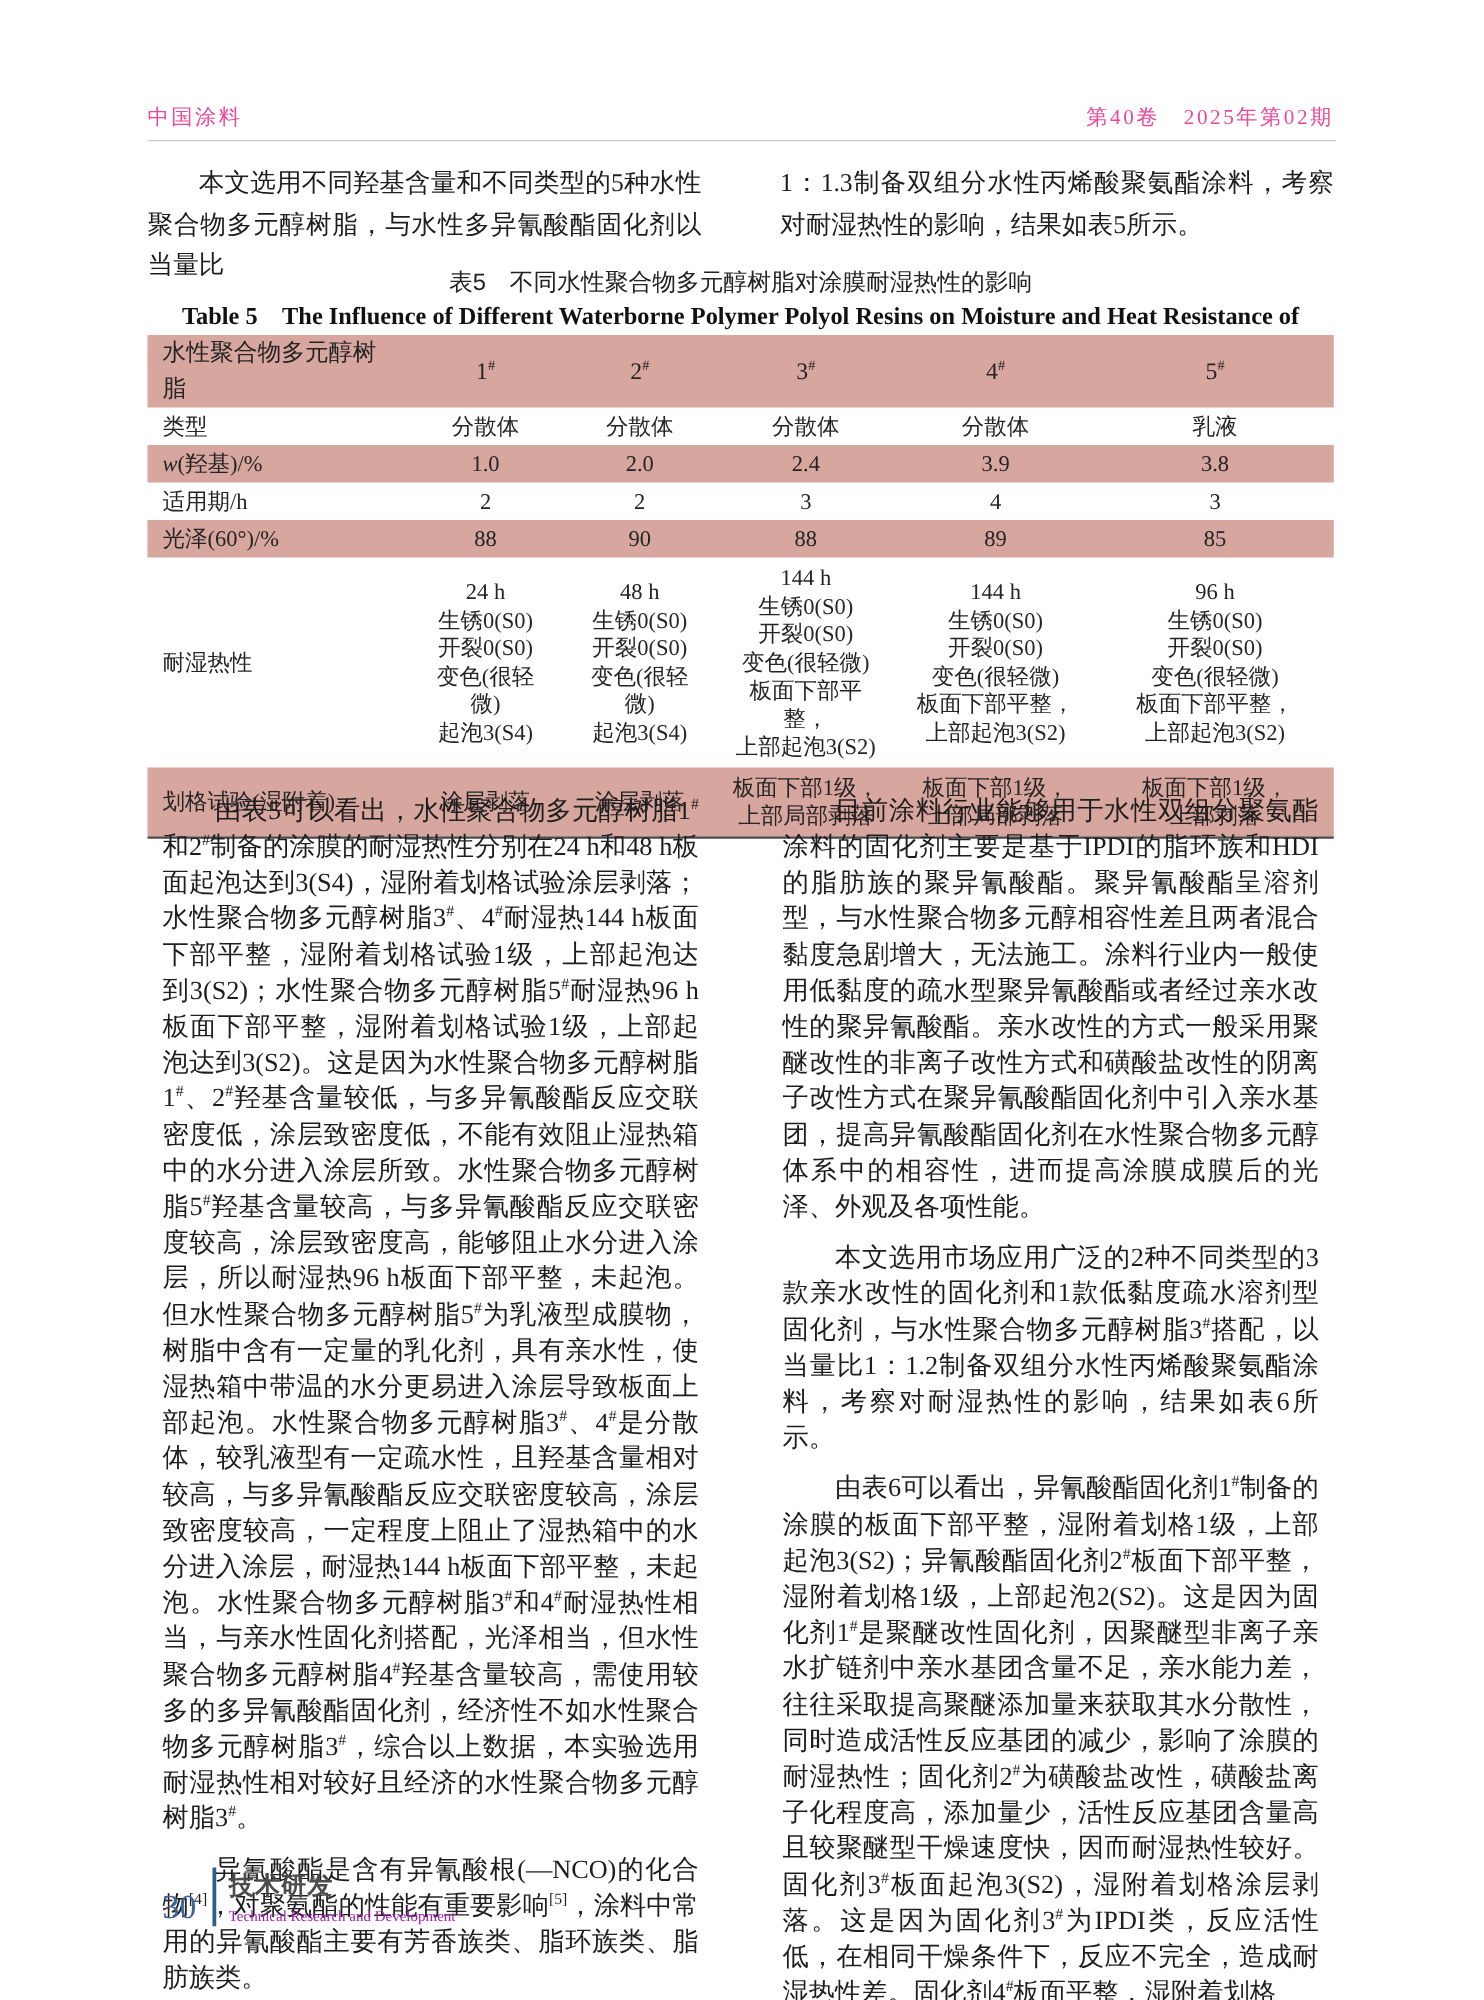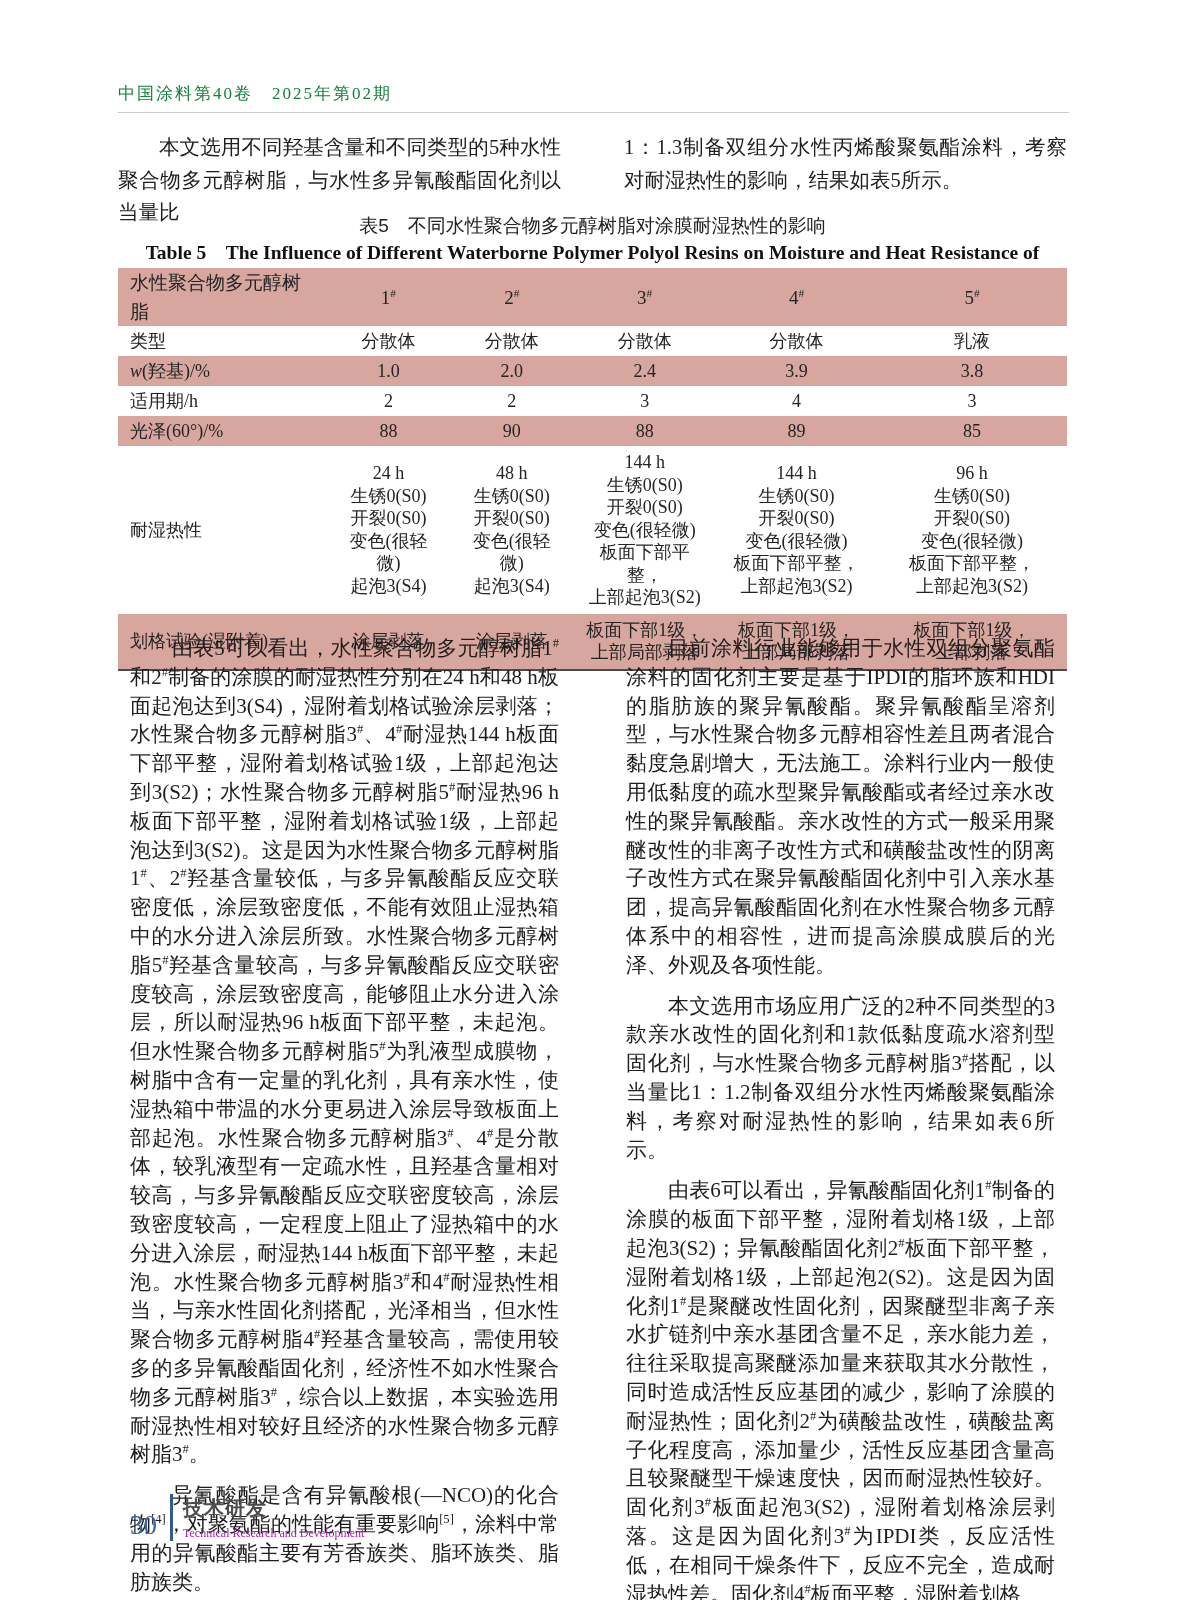--- a/index.html
+++ b/index.html
@@ -4,22 +4,22 @@
 <title>中国涂料</title>
 <style>
   html,body{margin:0;padding:0;background:#ffffff;}
   .page{
     position:relative;width:1187px;height:1600px;background:#fff;
     font-family:"Liberation Serif", serif;color:#1d1d1d;overflow:hidden;
   }
   
   .phead{
     position:absolute;left:118px;right:120px;top:82px;
-    display:flex;justify-content:flex-start;align-items:flex-end;
-    color:#15803d;font-size:17px;letter-spacing:2px;
+    display:flex;justify-content:space-between;align-items:flex-end;
+    color:#ec4899;font-size:17px;letter-spacing:2px;
   }
   .prule{position:absolute;left:118px;right:118px;top:112px;border-top:1px solid #c9c9c9;}
 
   
   .intro{position:absolute;left:118px;top:131px;width:949px;display:flex;gap:63px;}
   .intro p{width:453px;margin:0;font-size:20.5px;line-height:32.5px;text-align:justify;}
   .intro p.indent{text-indent:2em;}
 
   
   .cap-zh{

